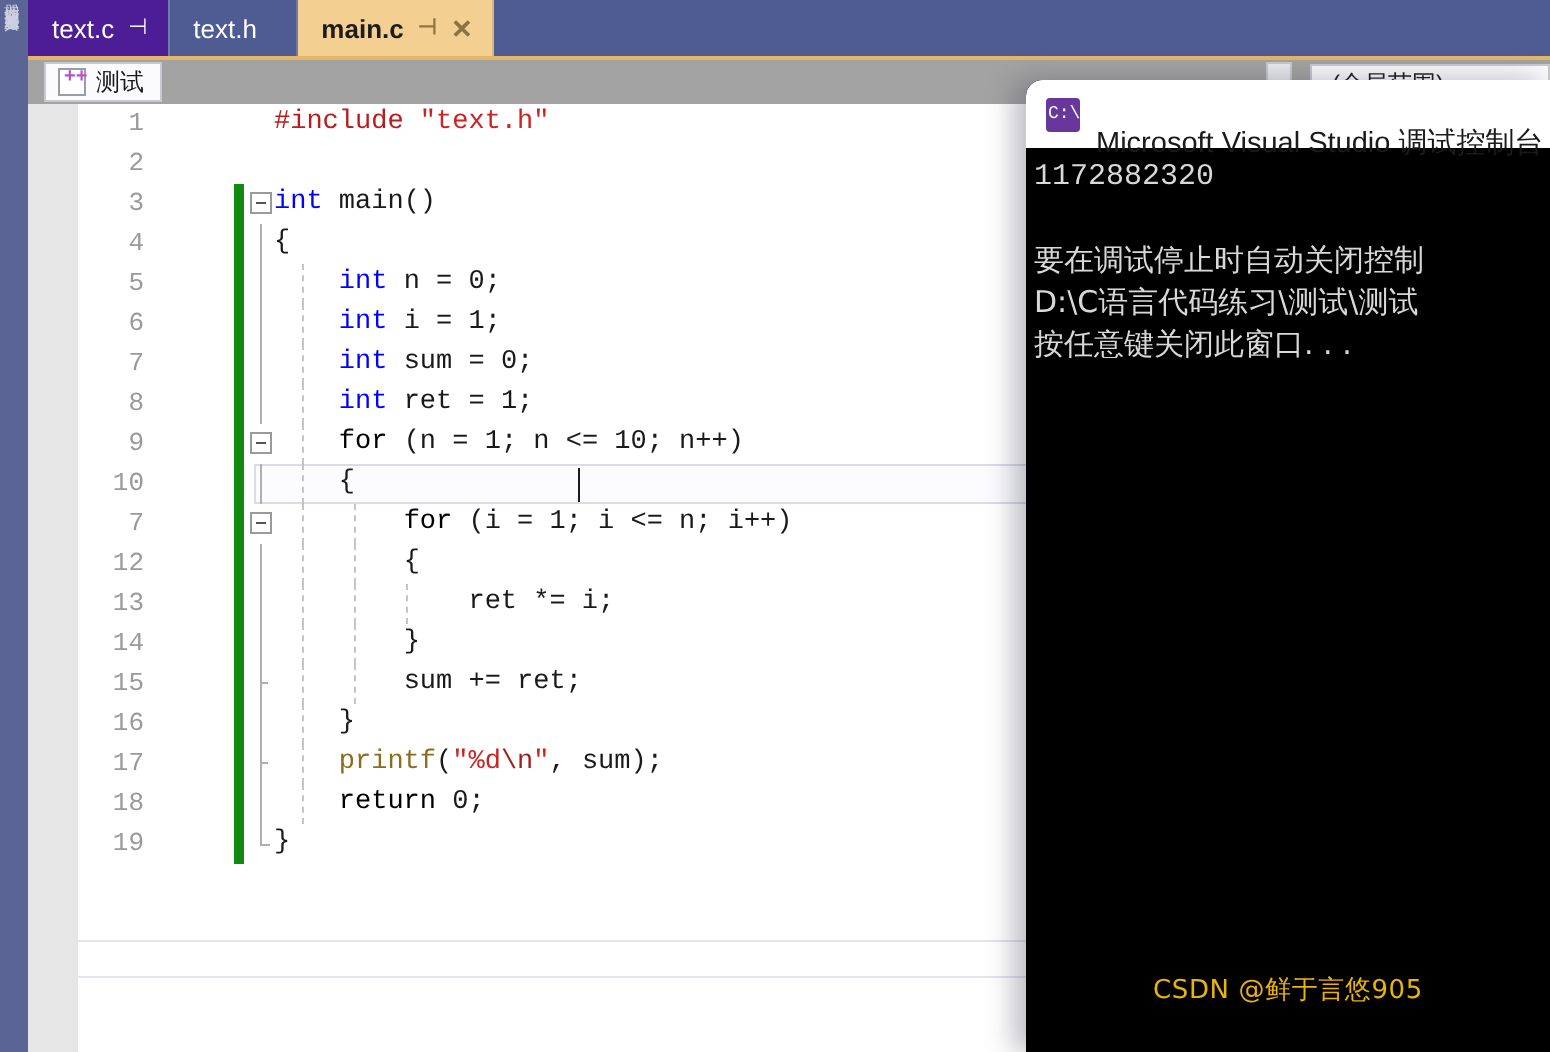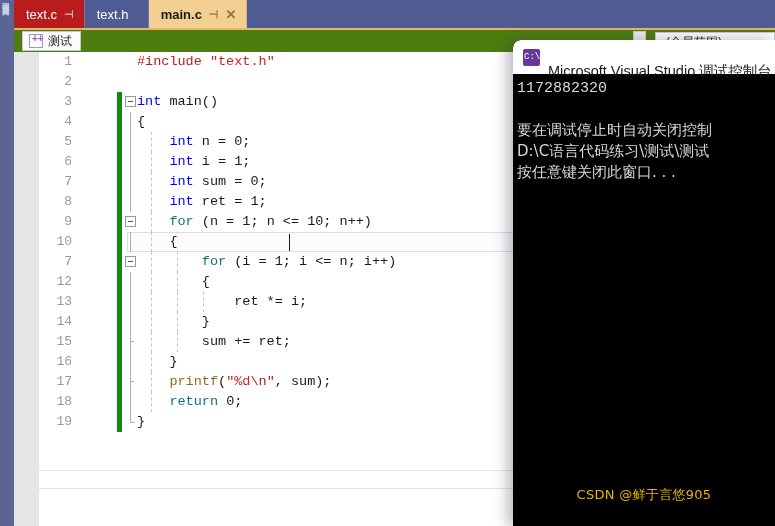--- a/index.html
+++ b/index.html
@@ -57,21 +57,21 @@
     height: 28px;
     align-items: stretch;
   }
   .tab {
     display: flex;
     align-items: center;
     gap: 7px;
     padding: 0 10px 0 12px;
     color: #ffffff;
     font-size: 13px;
-    background: #b91c1c;
+    background: #4c1d95;
     border-right: 1px solid #6f79ab;
     box-sizing: border-box;
     min-width: 64px;
   }
   .tab.alt { background: #4f5b93; }
   .tab.active {
     background: #f3cf92;
     color: #1c1c1c;
     font-weight: bold;
     border-right: 1px solid #d9b876;
@@ -89,21 +89,21 @@
     left: 14px; top: 28px;
     width: 761px; height: 2px;
     background: #e3b667;
   }
 
   
   #navbar {
     position: absolute;
     left: 14px; top: 30px;
     width: 761px; height: 22px;
-    background: #4d7c0f;
+    background: #a3a3a3;
     border-bottom: 1px solid #d4d4dc;
     display: flex;
     align-items: center;
   }
   #navbar .navcell {
     display: flex;
     align-items: center;
     gap: 5px;
     height: 20px;
     padding: 0 8px 0 6px;
@@ -273,21 +273,21 @@
     width: 0;
     height: 20px;
     border-left: 1px dashed #c4c4c4;
   }
   .ind.i1 { left: 112px; }
   .ind.i2 { left: 138px; }
   .ind.i3 { left: 164px; }
 
   
   .kw   { color: #0000ff; }
-  .ctl  { color: #0f766e; }
+  .ctl  { color: #000000; }
   .str  { color: #cc2222; }
   .esc  { color: #9b1f1f; }
   .fn   { color: #8a6d1f; }
   .pp   { color: #b91c1c; }
   .pl   { color: #1a1a1a; }
   .num  { color: #1a1a1a; }
 
   
   #curline {
     position: absolute;

